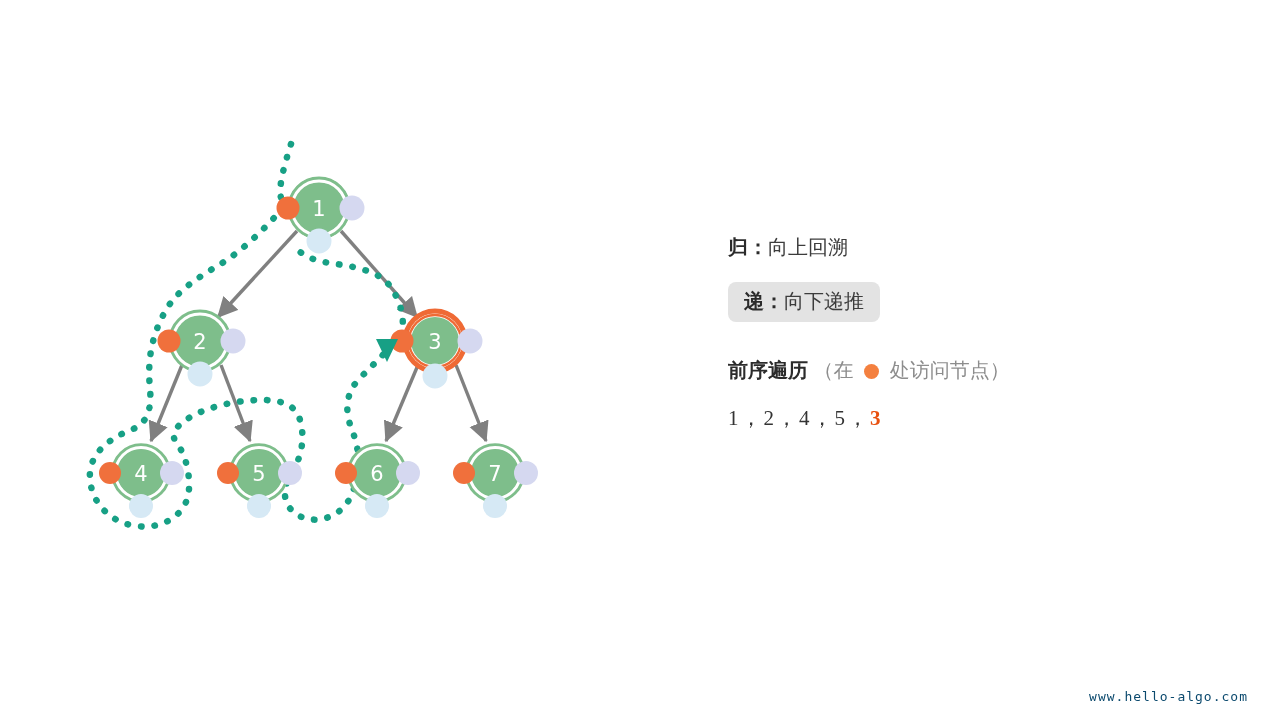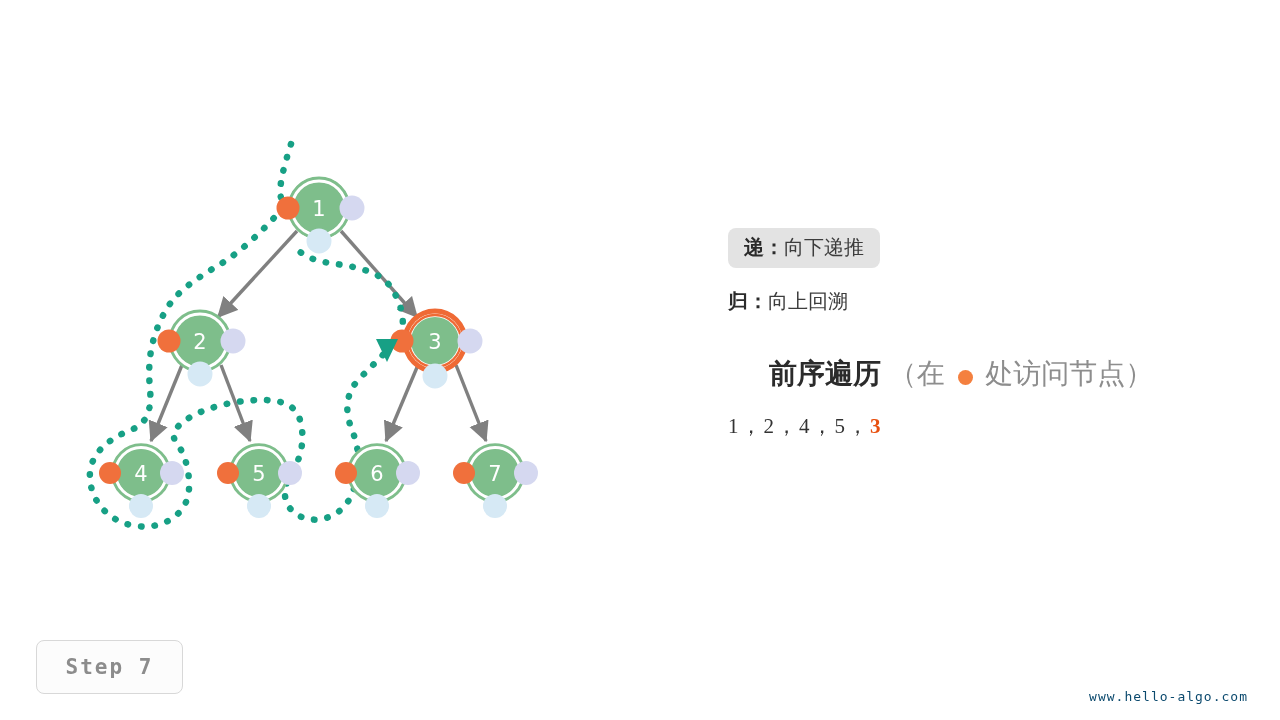--- a/index.html
+++ b/index.html
@@ -46,25 +46,24 @@
   }
   .kw{font-weight:bold;color:#2b2b2b;}
   .legend-text{color:#3c3c3c;}
 
   #order-block{
     position:absolute;
     left:728px;top:360px;
     width:520px;
   }
   .order-title{
-    font-size:28px;
+    font-size:20px;
     color:#2b2b2b;
     white-space:nowrap;
     line-height:1;
-    margin-left:41px;
   }
   .order-title .ttl{font-weight:bold;}
   .order-title .paren{color:#8d8d8d;font-weight:normal;}
   .dot-inline{
     display:inline-block;
     width:15px;height:15px;border-radius:50%;
     background:#f4803f;
     vertical-align:-2px;
     margin:0 5px;
   }
@@ -221,40 +220,37 @@
       <circle cx="495" cy="473" r="23.5" fill="#7ebe8b"></circle>
       <circle cx="526" cy="473" r="12" fill="#d5d8f0"></circle>
       <circle cx="495" cy="506" r="12" fill="#d6e9f5"></circle>
       <circle cx="464" cy="473" r="11" fill="#f0703c"></circle>
       <text class="node-label" x="495" y="474">7</text>
     </g>
   </svg>
 
   <div id="panel">
     <div class="legend-row">
+      <span class="legend-plain"><span class="kw">归：</span><span class="legend-text">向上回溯</span></span>
+    </div>
+    <div class="legend-row">
       <span class="legend-hl"><span class="kw">递：</span><span class="legend-text">向下递推</span></span>
-    </div>
-    <div class="legend-row">
-      <span class="legend-plain"><span class="kw">归：</span><span class="legend-text">向上回溯</span></span>
     </div>
   </div>
 
   <div id="order-block">
     <div class="order-title">
       <span class="ttl">前序遍历</span>
       <span class="paren">（在</span>
       <span class="dot-inline"></span>
       <span class="paren">处访问节点）</span>
     </div>
     <div class="seq">
       <span>1，2，4，5，</span><span class="cur">3</span>
     </div>
   </div>
 
-  <div id="step-badge">
-    <span>Step 7</span>
-  </div>
 
   <div id="watermark">
     <span>www.hello-algo.com</span>
   </div>
 
 </div>
 
 </body></html>

